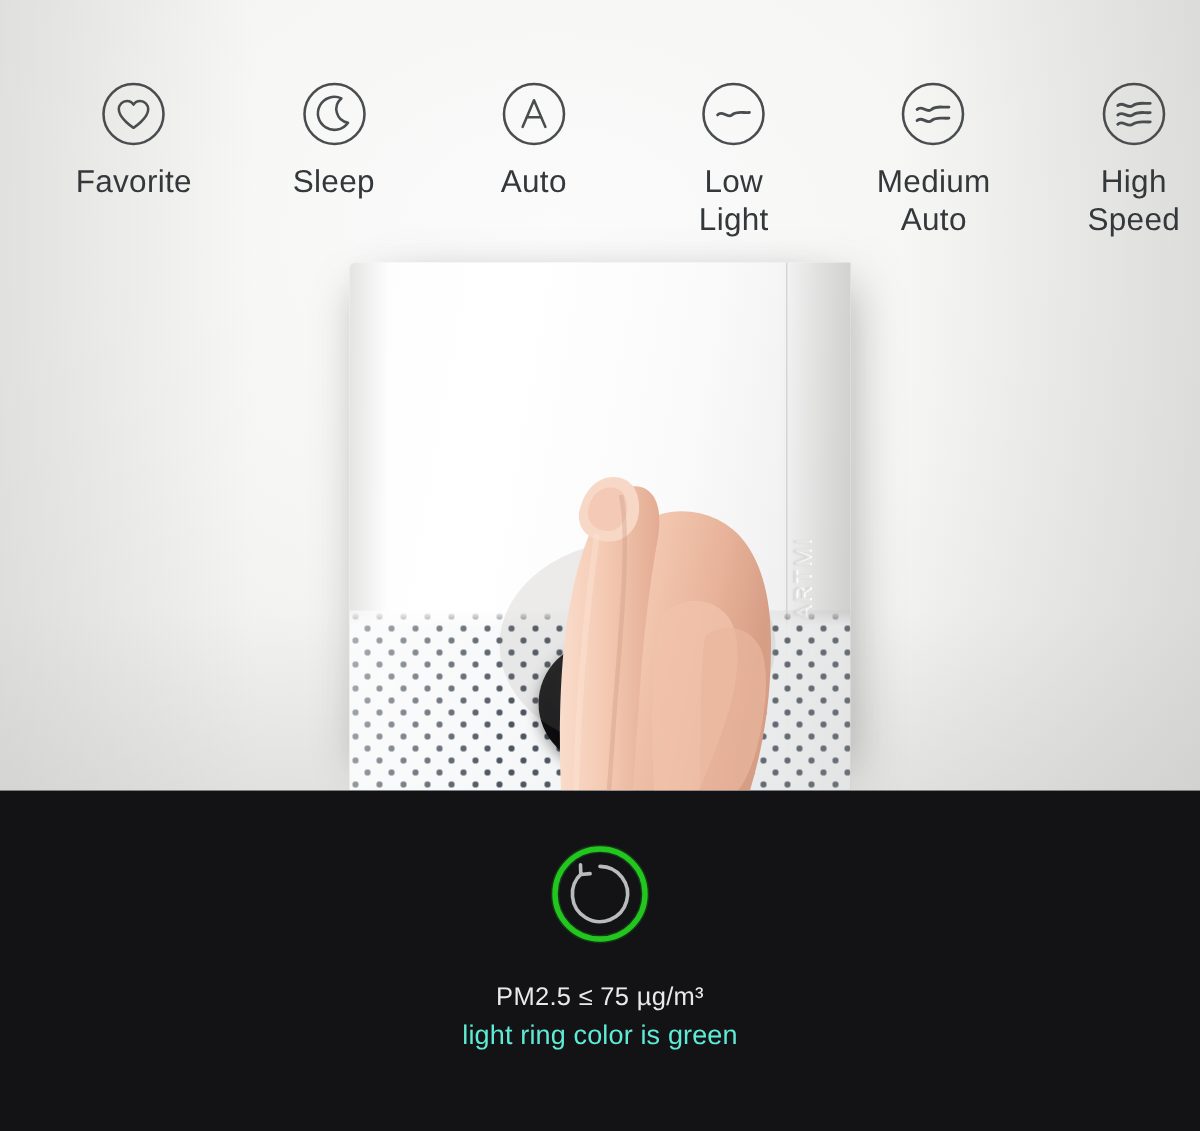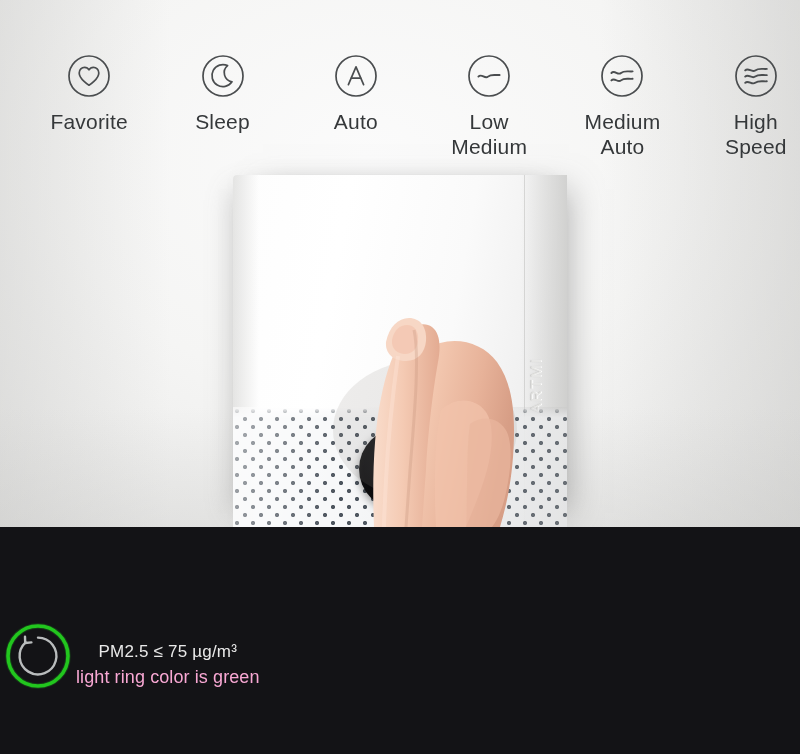--- a/index.html
+++ b/index.html
@@ -145,35 +145,35 @@
     position:absolute; left:0; top:527px;
     width:800px; height:227px;
     background:#131316;
   }
   .ring-row {
     position:absolute; left:0; top:0; width:800px; height:227px;
     display:flex;
   }
   .ring-cell {
     flex:1 1 0;
-    display:flex; flex-direction:row; align-items:center;
+    display:flex; flex-direction:column; align-items:center;
     padding-top:31px;
   }
   .ring-wrap { width:76px; height:76px; position:relative; }
   .ring-caption {
     margin-top:19px;
     text-align:center;
     color:#fafafa;
   }
   .cap-range {
     font-size:17px; line-height:24px; color:#e9e9e9; letter-spacing:.2px;
     white-space:nowrap;
   }
   .cap-color {
-    font-size:18px; line-height:27px; color:#f9a8d4; letter-spacing:.1px;
+    font-size:18px; line-height:27px; color:#5eead4; letter-spacing:.1px;
     white-space:nowrap;
   }
 </style>
 </head>
 <body>
 
 <div class="photo-section">
   <div class="wall-shade-l"></div>
   <div class="wall-shade-r"></div>
   <div class="wall-shade-b"></div>
@@ -204,21 +204,21 @@
       </svg>
       <div class="mode-label">Auto</div>
     </div>
 
     <div class="mode">
       <svg class="mode-icon" viewBox="0 0 48 48">
         <circle cx="24" cy="24" r="20" fill="none" stroke="#4a4d4f" stroke-width="1.7"></circle>
         <path d="M13.4 24.6 C16.6 21.0 19.8 27.4 23.0 24.6 C26.2 21.8 30.4 23.4 34.6 23.0" fill="none" stroke="#4a4d4f" stroke-width="1.9" stroke-linecap="round"></path>
       </svg>
       <div class="mode-label">Low
-Medium</div>
+Light</div>
     </div>
 
     <div class="mode">
       <svg class="mode-icon" viewBox="0 0 48 48">
         <circle cx="24" cy="24" r="20" fill="none" stroke="#4a4d4f" stroke-width="1.7"></circle>
         <path d="M13.4 21.0 C16.6 17.6 19.8 23.8 23.0 21.0 C26.2 18.2 30.4 19.8 34.6 19.4" fill="none" stroke="#4a4d4f" stroke-width="1.9" stroke-linecap="round"></path>
         <path d="M13.4 28.4 C16.6 25.0 19.8 31.2 23.0 28.4 C26.2 25.6 30.4 27.2 34.6 26.8" fill="none" stroke="#4a4d4f" stroke-width="1.9" stroke-linecap="round"></path>
       </svg>
       <div class="mode-label">Medium
 Auto</div>

